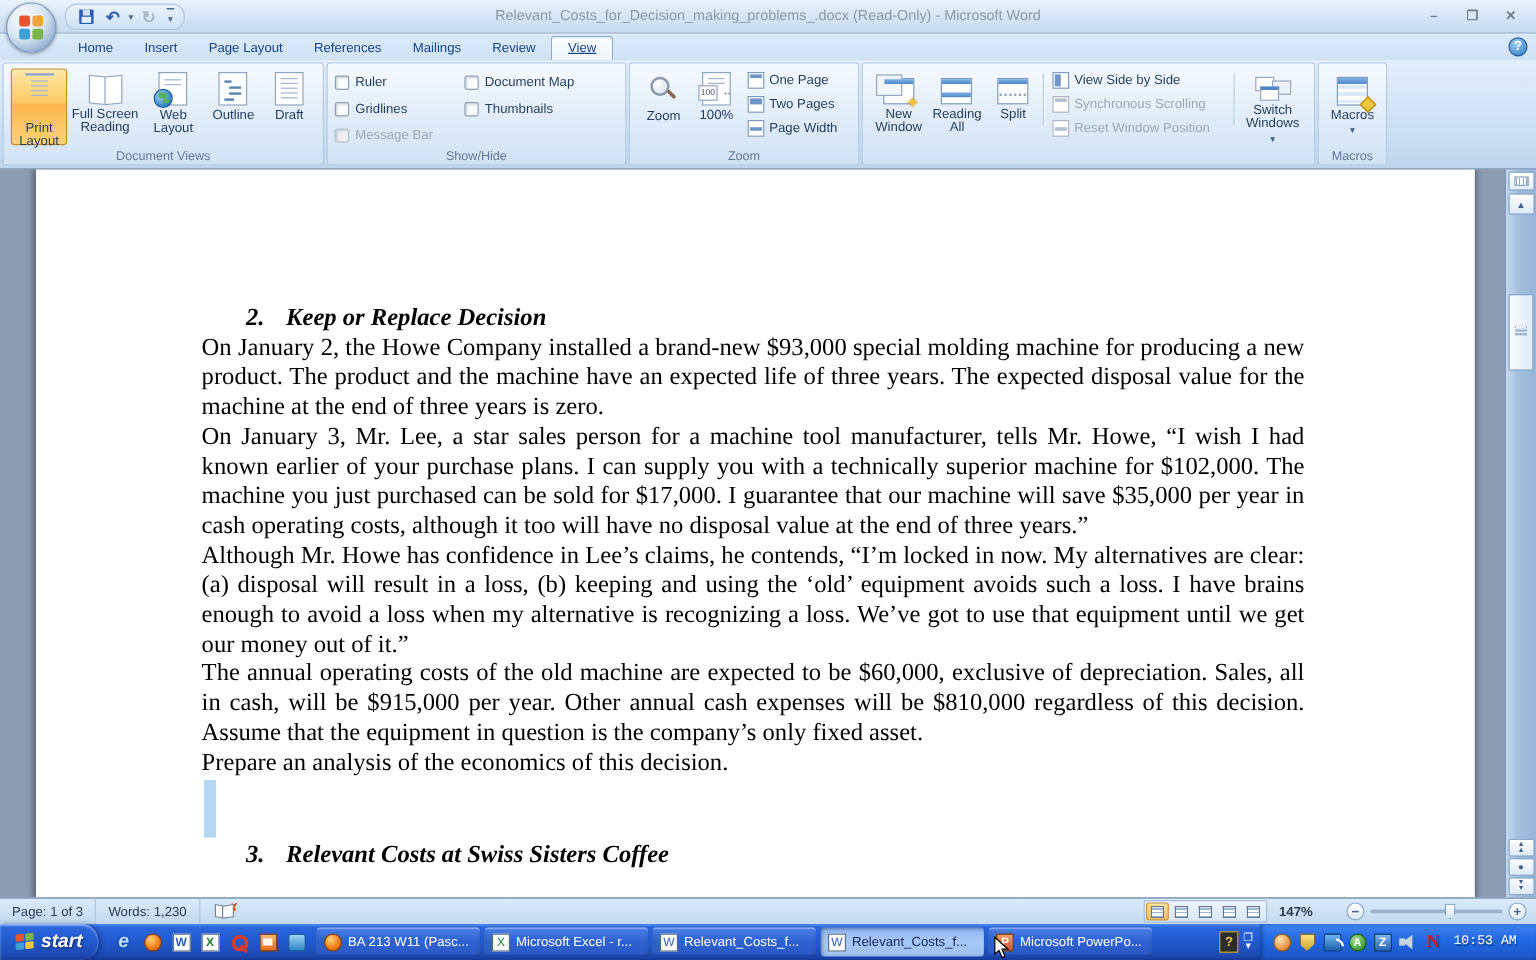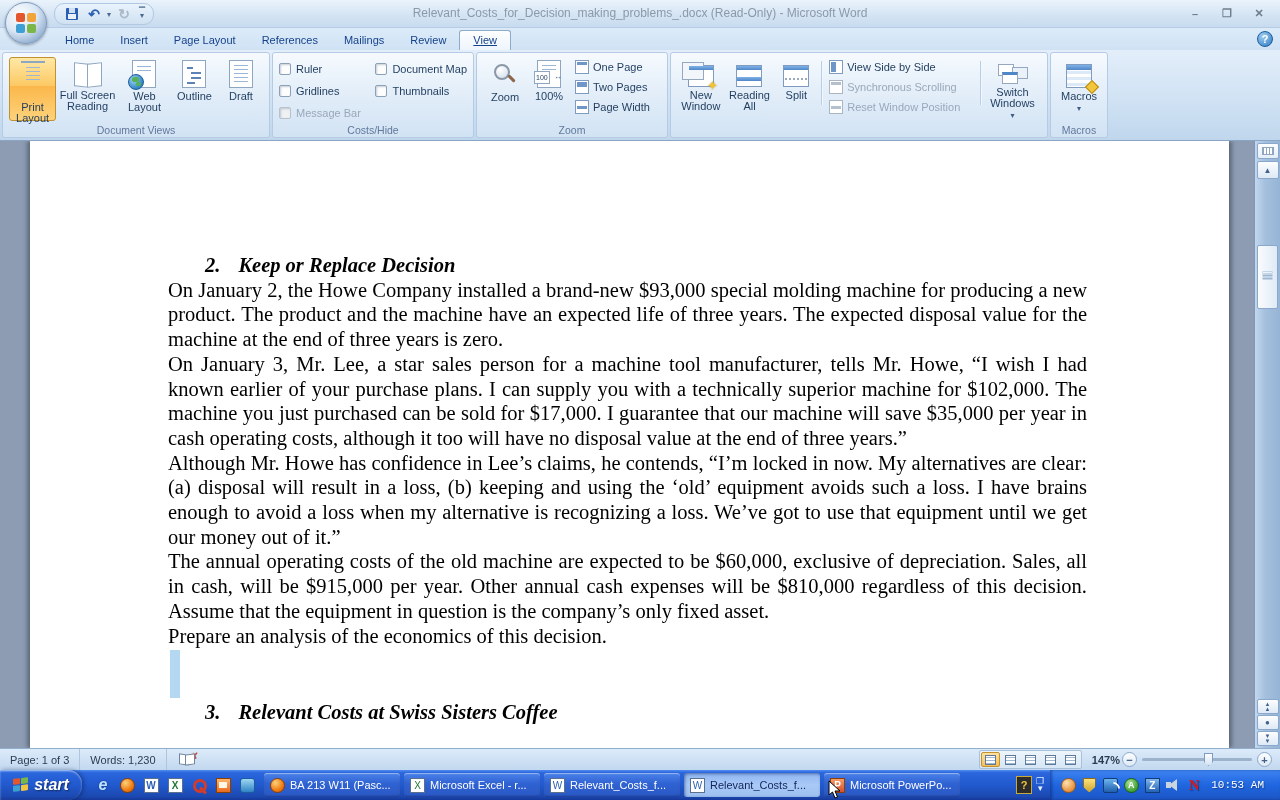--- a/index.html
+++ b/index.html
@@ -160,21 +160,21 @@
   .spell-book:before { left:0; transform:skewY(8deg); }
   .spell-book:after { right:0; transform:skewY(-8deg); }
   .spell-x { position:absolute; right:-4px; top:-3px; color:#d23c2a; font-weight:bold; font-size:10px; }
   .sb-right { margin-left:auto; display:flex; align-items:center; height:100%; }
   .viewbtns { display:flex; align-items:center; gap:1px; background:linear-gradient(#eef5fc,#d6e6f5);
     border:1px solid #a8c0da; border-radius:2px; padding:1px; margin-right:10px; }
   .vbtn { width:19px; height:15px; display:flex; align-items:center; justify-content:center; border-radius:2px; }
   .vbtn.active { background:linear-gradient(#ffe3a0,#fbbd55); border:1px solid #c2922e; }
   .vglyph { width:11px; height:10px; background:#fff; border:1px solid #5f7a99;
     background-image:repeating-linear-gradient(#fff 0 1px, #9db6d2 1px 2px, #fff 2px 3px); }
-  .zoom-label { font-weight:bold; margin-right:2px; }
+  .zoom-label { font-weight:bold; margin-right:28px; }
   .zoom-slider { display:flex; align-items:center; margin-right:8px; }
   .zs-btn { width:15px; height:15px; border-radius:50%; background:linear-gradient(#fdfeff,#dde9f5);
     border:1px solid #8aa8cc; color:#44618a; display:flex; align-items:center; justify-content:center;
     font-size:11px; font-weight:bold; line-height:0; }
   .zs-track { width:110px; height:3px; background:#9db3cc; border-radius:2px; margin:0 5px; position:relative; }
   .zs-thumb { position:absolute; left:62px; top:-5px; width:9px; height:13px;
     background:linear-gradient(#fdfeff,#d5e4f2); border:1px solid #7e9cc0;
     clip-path:polygon(0 0, 100% 0, 100% 70%, 50% 100%, 0 70%); }
 
   
@@ -322,21 +322,21 @@
             <div class="ln" style="top:8px;"></div>
             <div class="ln" style="top:12px;"></div>
             <div class="ln" style="top:16px;"></div>
             <div class="ln" style="top:20px;"></div>
         </div>
         <div class="lbl">Draft</div>
       </div>
       <div class="rgroup-label">Document Views</div>
     </div>
 
-    <div class="rgroup" style="width:202px; padding-top:8px;">
+    <div class="rgroup" style="width:250px; padding-top:8px;">
       <div style="display:flex; flex-direction:column; width:108px;">
         <div class="checkrow">
           <div class="checkbox"></div>
           <span>Ruler</span>
         </div>
         <div class="checkrow">
           <div class="checkbox"></div>
           <span>Gridlines</span>
         </div>
         <div class="checkrow disabled">
@@ -347,21 +347,21 @@
       <div style="display:flex; flex-direction:column;">
         <div class="checkrow">
           <div class="checkbox"></div>
           <span>Document Map</span>
         </div>
         <div class="checkrow">
           <div class="checkbox"></div>
           <span>Thumbnails</span>
         </div>
       </div>
-      <div class="rgroup-label">Costs/Hide</div>
+      <div class="rgroup-label">Show/Hide</div>
     </div>
 
     <div class="rgroup" style="width:192px;">
       <div class="bigbtn" style="width:44px;">
         <div class="magnifier">
             <div class="lens"></div>
             <div class="handle"></div>
           </div>
         <div class="lbl" style="margin-top:6px;">Zoom</div>
       </div>

